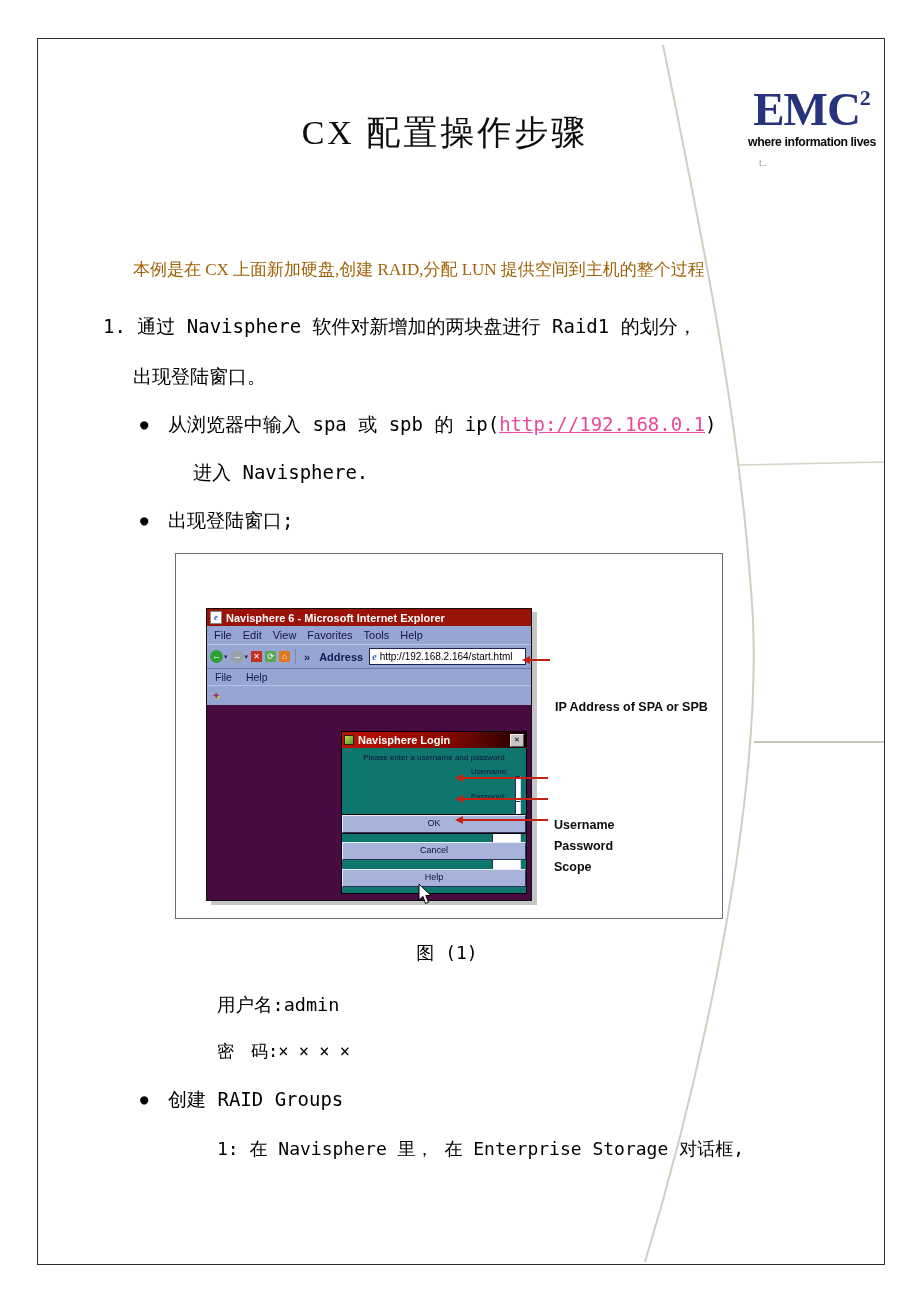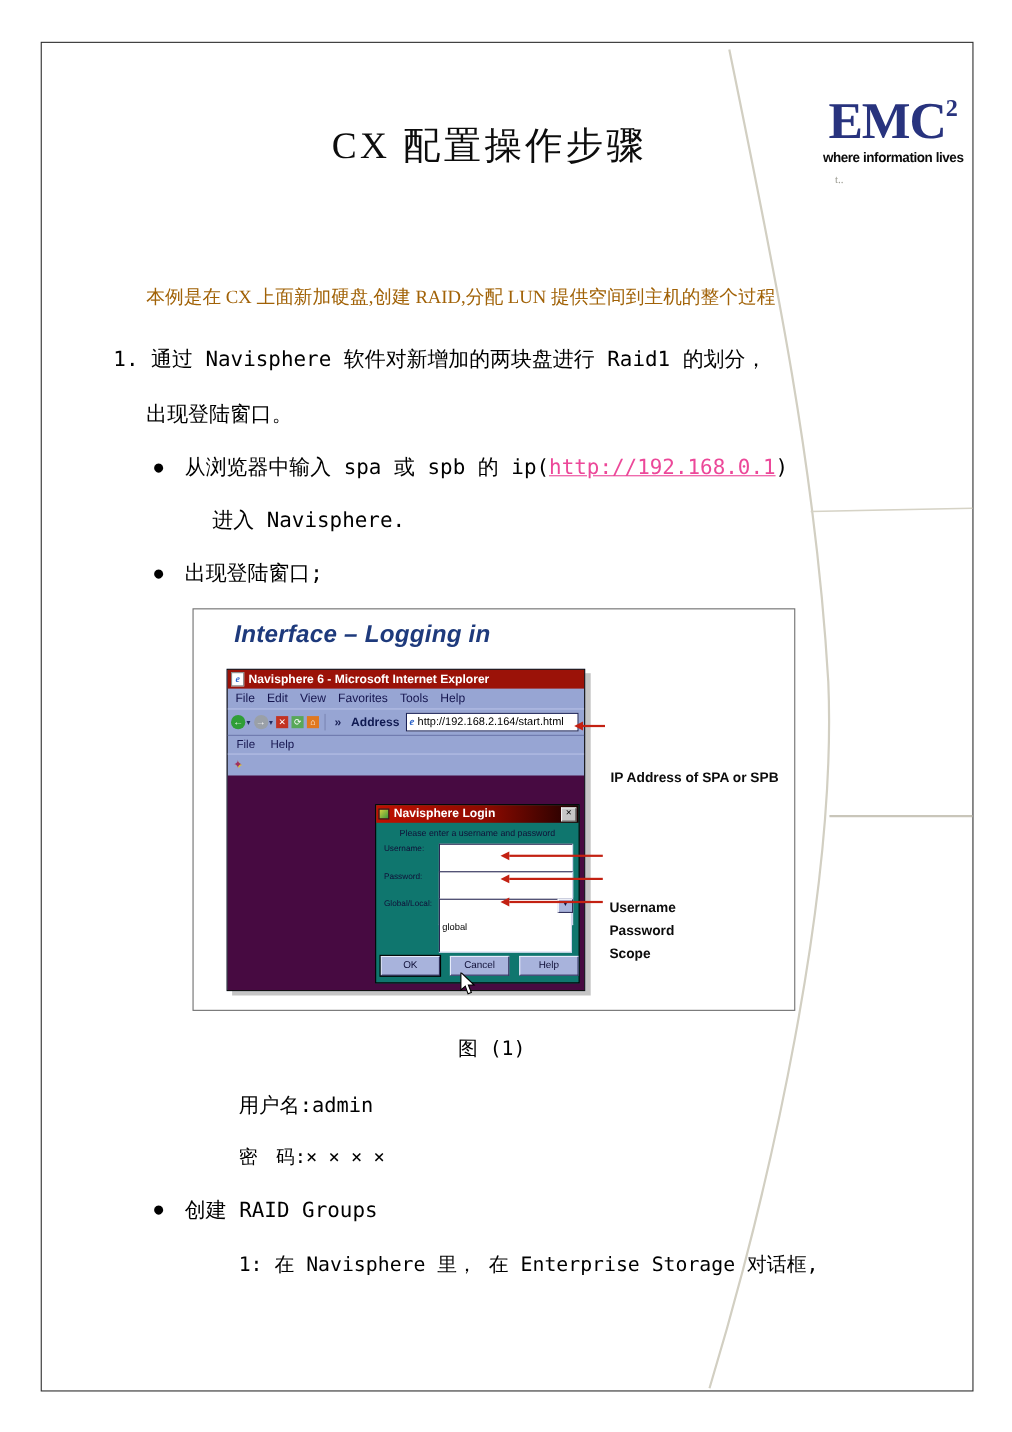--- a/index.html
+++ b/index.html
@@ -92,30 +92,30 @@
   .dlg-titlebar{height:16px;background:linear-gradient(90deg,#c01000 0%,#8c0a00 55%,#1c0000 100%);
                 display:flex;align-items:center;gap:4px;padding:0 2px;flex:0 0 auto;}
   .dlg-icon{width:8px;height:8px;background:linear-gradient(135deg,#d8d040,#3a9a3a);
             border:1px solid #222;flex:0 0 auto;}
   .dlg-title{color:#fff;font-size:11px;font-weight:bold;flex:1;white-space:nowrap;}
   .dlg-close{width:12px;height:11px;background:#c6c6c6;border:1px solid #555;
              border-top-color:#f2f2f2;border-left-color:#f2f2f2;
              font-size:7px;line-height:10px;text-align:center;color:#000;flex:0 0 auto;}
   .dlg-body{flex:1;position:relative;font-size:8px;color:#101038;}
   .dlg-prompt{margin-top:5px;text-align:center;font-size:8px;}
-  .dlg-row{display:flex;align-items:flex-start;margin:5px 5px 0 7px;height:20px;}
+  .dlg-row{display:flex;align-items:flex-end;margin:5px 5px 0 7px;height:20px;flex-direction:column;}
   .dlg-label{width:50px;font-size:7.5px;flex:0 0 auto;}
   .dlg-input{flex:1;height:13px;background:#fff;border:1px solid #2a2a55;
              border-right-color:#cfd6ee;border-bottom-color:#cfd6ee;
              display:flex;align-items:center;padding:17px 2px;font-size:8.5px;color:#000;}
   .dlg-combo-btn{width:12px;height:11px;margin-left:-13px;background:#aab4dc;
                  border:1px solid #fff;border-right-color:#33335e;border-bottom-color:#33335e;
                  font-size:6px;line-height:10px;text-align:center;color:#101040;flex:0 0 auto;}
   .dlg-buttons{position:absolute;left:0;bottom:6px;width:100%;display:flex;
-               justify-content:flex-end;gap:9px;}
+               justify-content:center;gap:9px;flex-direction:column;}
   .dlg-btn{min-width:40px;height:16px;background:#a8b3dc;border:1px solid #30305c;
            border-top-color:#e6ebfa;border-left-color:#e6ebfa;
            font-size:9px;color:#101038;text-align:center;line-height:14px;padding:0 6px;}
   .dlg-btn-ok{outline:1px solid #000;}
   .cursor-svg{position:absolute;left:76px;top:136px;width:15px;height:22px;}
 
   
   .arrow{position:absolute;height:2px;background:#c32112;}
   .arrow::before{content:"";position:absolute;left:-8px;top:-3px;width:0;height:0;
                  border-top:4px solid transparent;border-bottom:4px solid transparent;
@@ -150,21 +150,20 @@
 <div class="abs b1 bullet-row mono">
   <span class="bullet-glyph">●</span><span>从浏览器中输入 spa  或 spb 的  ip(</span><a class="doc-link" href="#">http://192.168.0.1</a><span>)</span>
 </div>
 <div class="abs b1l2 bullet-row mono">进入 Navisphere.</div>
 
 <div class="abs b2 bullet-row mono">
   <span class="bullet-glyph">●</span><span>出现登陆窗口;</span>
 </div>
 
 <div class="abs slide">
-  <div class="abs slide-heading">Interface – Logging in</div>
 
   <div class="abs browser">
     <div class="ie-titlebar">
       <span class="ie-doc-icon">e</span>
       <span class="ie-title">Navisphere 6 - Microsoft Internet Explorer</span>
     </div>
     <div class="ie-menubar">
       <span>File</span>
       <span>Edit</span>
       <span>View</span>

